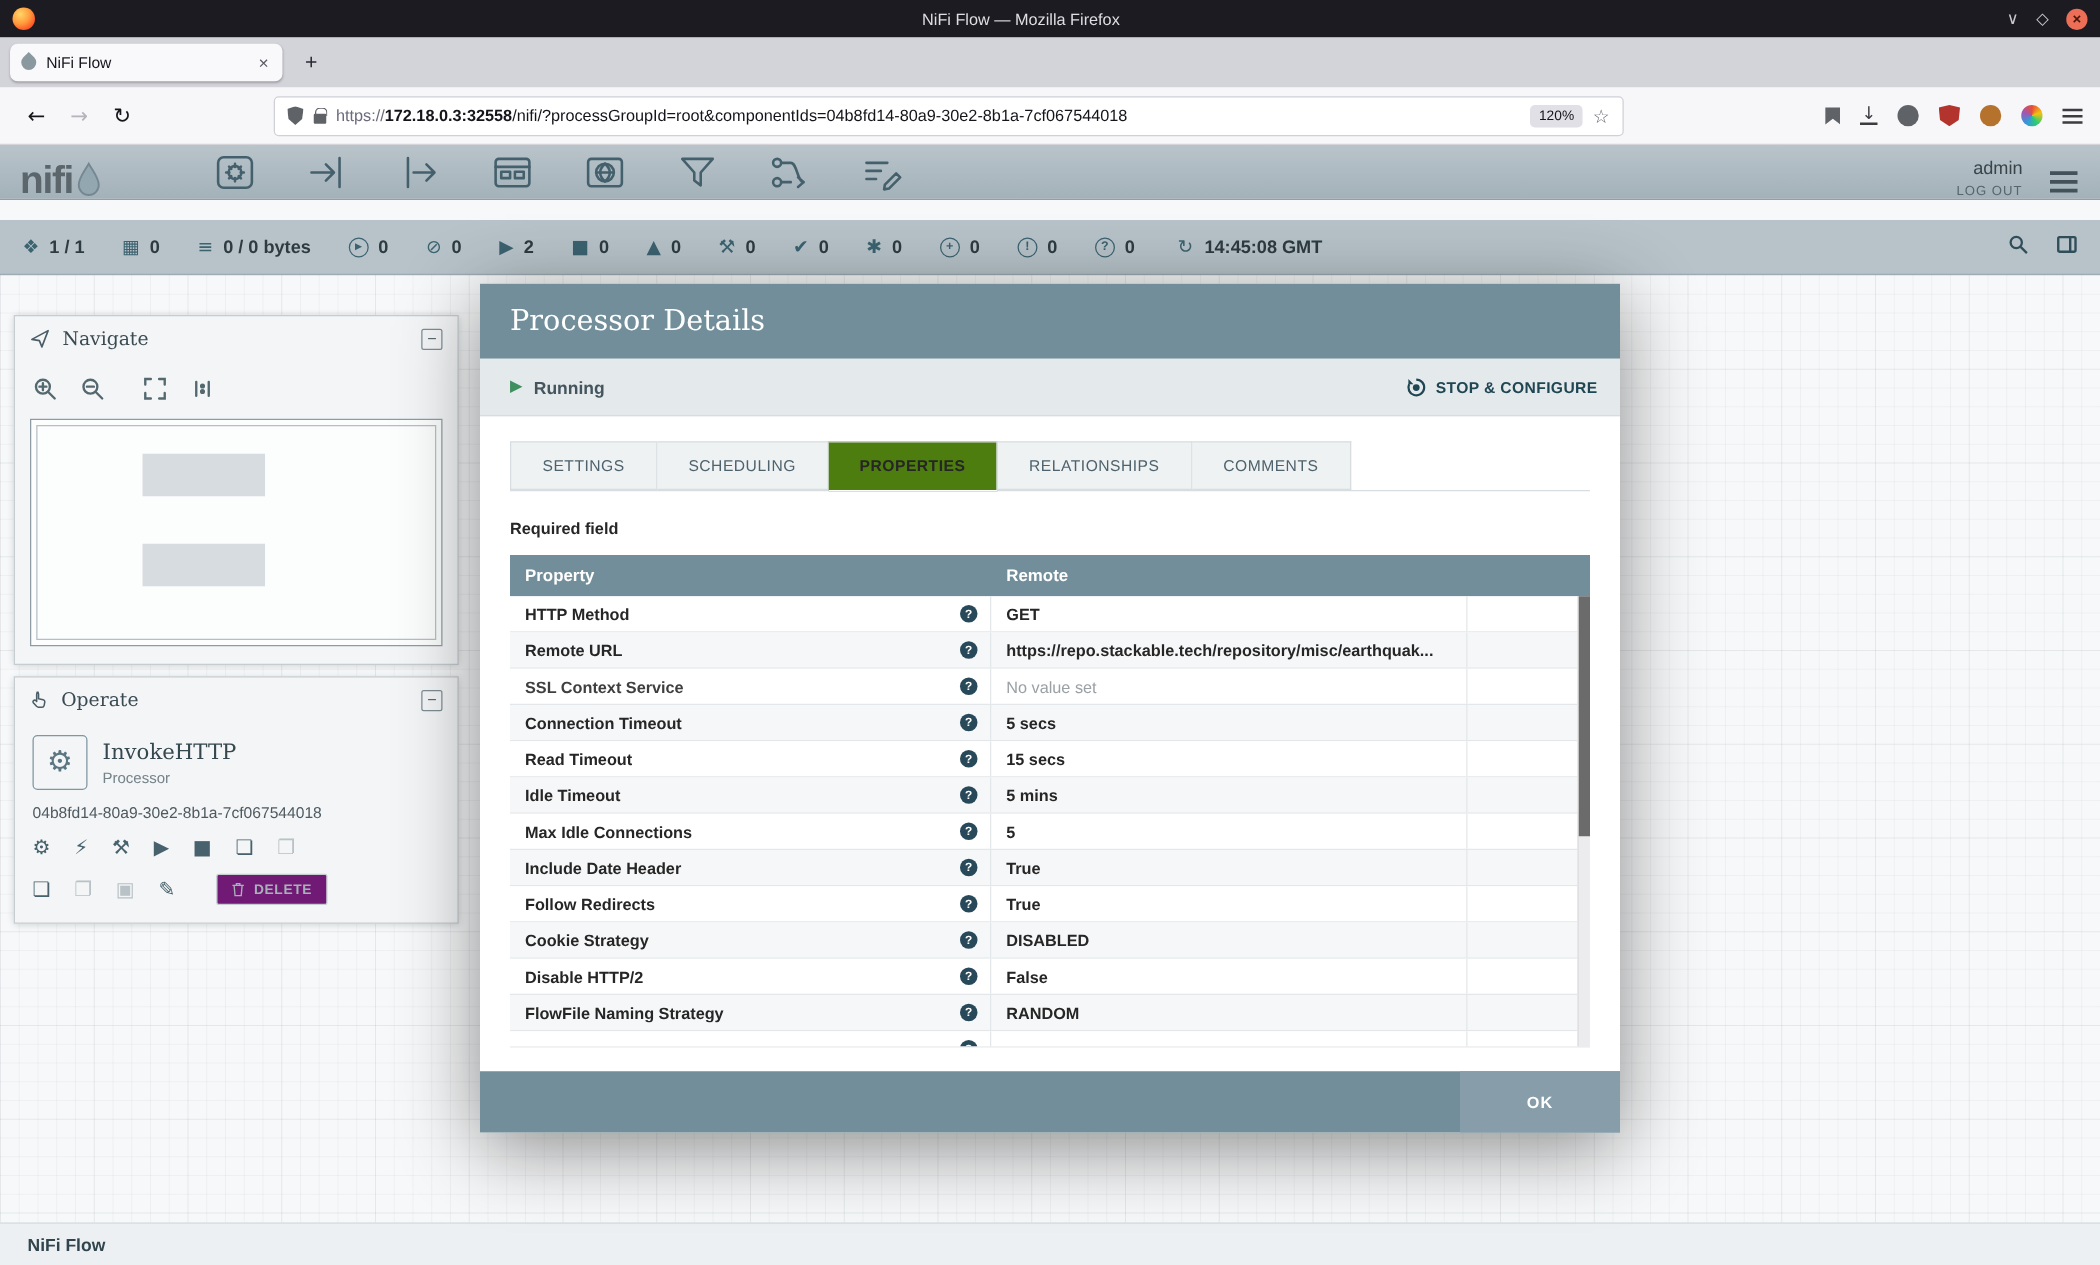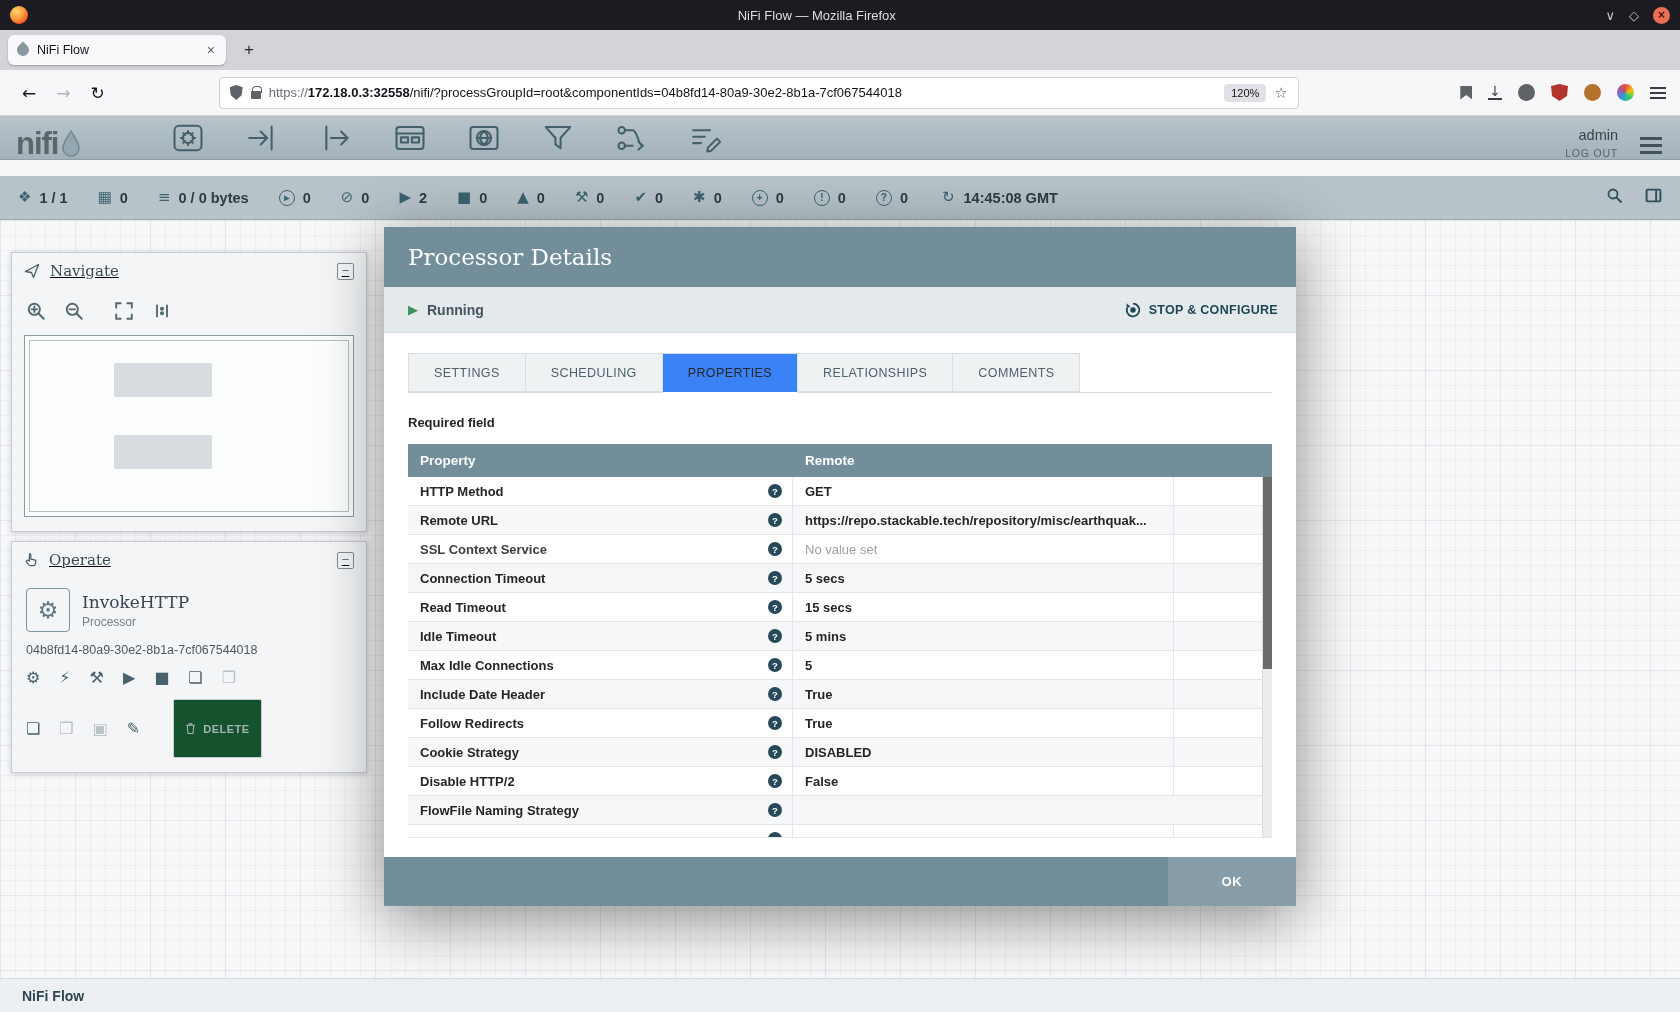--- a/index.html
+++ b/index.html
@@ -73,56 +73,56 @@
       linear-gradient(90deg, rgba(70,85,95,.05) 1px, transparent 1px),
       linear-gradient(rgba(70,85,95,.05) 1px, transparent 1px),
       linear-gradient(90deg, rgba(70,85,95,.05) 1px, transparent 1px);
     background-size:75px 75px, 75px 75px, 15px 15px, 15px 15px; }
 
   .breadcrumb-bar { position:absolute; left:0; right:0; bottom:0; height:34px; background:#ecf0f2; border-top:1px solid #d4dbde; display:flex; align-items:center; padding-left:22px; }
   .breadcrumb { font-size:14px; font-weight:bold; color:#31454e; }
 
   
   .panel { position:absolute; left:11px; width:356px; background:#f3f5f6; border:1px solid #c5cdd1; box-shadow:0 1px 6px rgba(0,0,0,.18); }
-  .panel-header { height:36px; display:flex; align-items:center; gap:10px; padding:0 12px;text-decoration:underline; }
+  .panel-header { height:36px; display:flex; align-items:center; gap:10px; padding:0 12px; }
   .panel-title { flex:1; font-family:"DejaVu Serif",serif; font-size:15px; color:#3a4a52; }
   .panel-header svg { fill:none; stroke:#4a5d66; stroke-width:1.3; stroke-linejoin:round; }
   .collapse-btn { width:17px; height:17px; border:1px solid #7e8e96; border-radius:2px; color:#5a6a72; font-size:13px; line-height:14px; text-align:center; cursor:pointer; }
 
   .nav-toolbar { height:44px; display:flex; align-items:center; gap:18px; padding:0 14px; color:#54686f; }
   .nav-toolbar .zbtn { width:20px; height:20px; cursor:pointer; }
   .nav-toolbar svg { width:100%; height:100%; fill:none; stroke:currentColor; stroke-width:1.7; stroke-linecap:round; }
   .minimap { margin:2px 12px 14px; height:182px; border:1px solid #8d9ca4; background:#fcfdfd; position:relative; cursor:move; }
   .minimap-viewport { position:absolute; inset:4px; border:1px solid #b4bfc5; }
   .mini-block { position:absolute; background:#d7dce0; }
 
   .operate-body { padding:10px 14px 14px; }
   .op-head { display:flex; gap:12px; align-items:center; }
   .op-icon-box { width:44px; height:44px; border:1px solid #7f97a2; border-radius:4px; display:flex; align-items:center; justify-content:center; color:#5c7682; font-size:23px; flex:none; }
   .op-name { font-family:"DejaVu Serif",serif; font-size:17px; color:#35474f; }
   .op-type { font-size:12px; color:#75828a; margin-top:3px; }
   .op-id { margin-top:11px; font-size:12.5px; color:#4e5a61; }
   .op-row { margin-top:13px; display:flex; align-items:center; gap:19px; }
   .op-btn { font-family:"DejaVu Sans",sans-serif; font-size:16px; color:#47626d; line-height:1; cursor:pointer; }
   .op-btn.disabled { color:#b9c2c7; cursor:default; }
-  .delete-btn { margin-left:14px; display:flex; align-items:center; gap:7px; padding:22px 11px; border:1px solid #c6ced2; border-radius:2px; background:#14532d; color:#a7b2b8; font-size:11px; font-weight:bold; letter-spacing:.5px; }
+  .delete-btn { margin-left:14px; display:flex; align-items:center; gap:7px; padding:5px 11px; border:1px solid #c6ced2; border-radius:2px; background:#701a75; color:#a7b2b8; font-size:11px; font-weight:bold; letter-spacing:.5px; }
   .delete-btn svg { fill:none; stroke:currentColor; stroke-width:1.2; }
 
   
   .dialog { position:absolute; left:384px; top:227px; width:912px; height:679px; background:#ffffff; box-shadow:0 12px 60px rgba(0,0,0,.45); }
   .dlg-header { height:60px; background:#728e9b; color:#ffffff; font-family:"DejaVu Serif",serif; font-size:23px; line-height:60px; padding-left:24px; }
   .dlg-status { position:relative; height:46px; background:#e4e9eb; border-bottom:1px solid #d6dde0; display:flex; align-items:center; padding-left:24px; gap:9px; }
   .run-glyph { font-family:"DejaVu Sans",sans-serif; color:#3f8f5f; font-size:13px; line-height:1; }
   .run-text { font-size:14px; color:#44555e;font-weight:bold; }
   .stop-config { position:absolute; right:18px; top:0; height:100%; display:flex; align-items:center; gap:7px; color:#1f4653; font-size:12.5px; font-weight:bold; letter-spacing:.3px; cursor:pointer; }
   .dlg-body { height:524px; padding:0 24px; position:relative; }
   .tabs { display:flex; padding-top:20px; border-bottom:1px solid #d7dde0; }
   .tab-item { padding:0 25px; height:39px; line-height:39px; font-size:12.5px; letter-spacing:.4px; color:#4e626d; background:#eef2f3; border:1px solid #d7dde0; border-left:none; cursor:pointer; }
   .tab-item:first-child { border-left:1px solid #d7dde0; }
-  .tab-item.active { background:#3b82f6; color:#262626; font-weight:normal; height:40px; margin-bottom:-1px; border-bottom:1px solid #ffffff; }
+  .tab-item.active { background:#4d7c0f; color:#262626; font-weight:bold; height:40px; margin-bottom:-1px; border-bottom:1px solid #ffffff; }
   .req-field { margin-top:22px; font-size:13px; font-weight:bold; color:#262626; }
   .ptable { margin-top:14px; position:relative; height:394px; overflow:hidden; border-bottom:1px solid #e4e7e9; }
   .t-header { display:flex; height:33px; background:#728e9b; color:#ffffff; font-size:13.5px; font-weight:bold; align-items:center; }
   .t-header .hcol1 { width:385px; padding-left:12px; }
   .t-header .hcol2 { padding-left:12px; }
   .t-body { position:relative; height:361px; overflow:hidden; margin-right:10px; }
   .t-row { display:flex; height:29px; align-items:stretch; border-bottom:1px solid #e4e7e9; font-size:13px; background:#ffffff; }
   .t-row.even { background:#f6f7f8; }
   .cell-prop { width:385px; display:flex; align-items:center; padding-left:12px; border-right:1px solid #e4e7e9; }
   .prop-label { flex:1; font-weight:bold; color:#262626; white-space:nowrap; overflow:hidden; }
@@ -486,20 +486,21 @@
               <span class="help-icon">?</span>
             </div>
             <div class="cell-val">False</div>
             <div class="cell-extra"></div>
           </div>
           <div class="t-row even">
             <div class="cell-prop">
               <span class="prop-label">FlowFile Naming Strategy</span>
               <span class="help-icon">?</span>
             </div>
+            <div class="cell-val">RANDOM</div>
             <div class="cell-extra"></div>
           </div>
           <div class="t-row">
             <div class="cell-prop">
               <span class="prop-label optional"></span>
               <span class="help-icon">?</span>
             </div>
             <div class="cell-val muted"></div>
             <div class="cell-extra"></div>
           </div>

